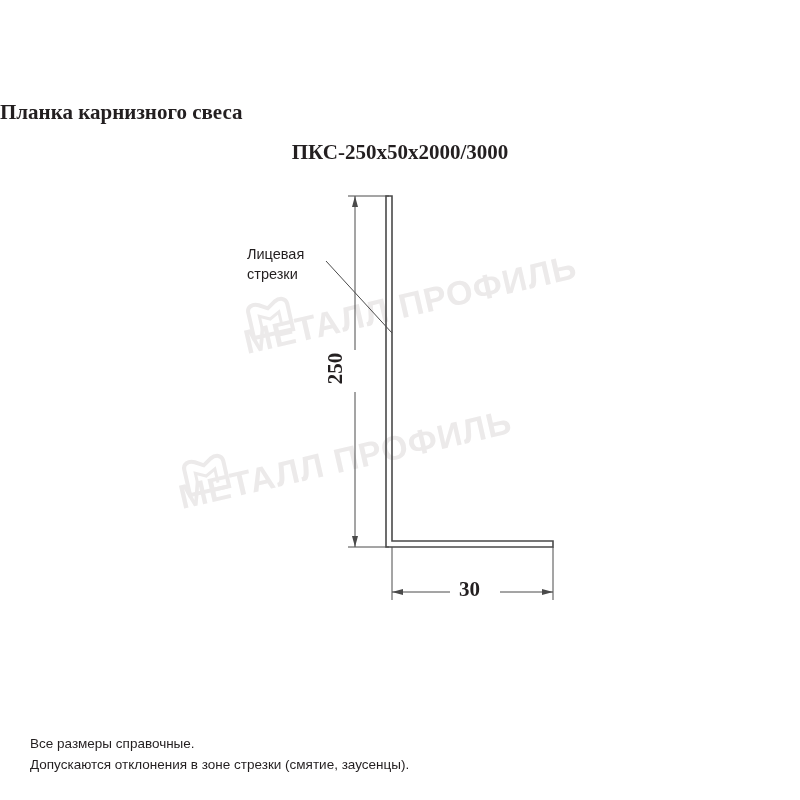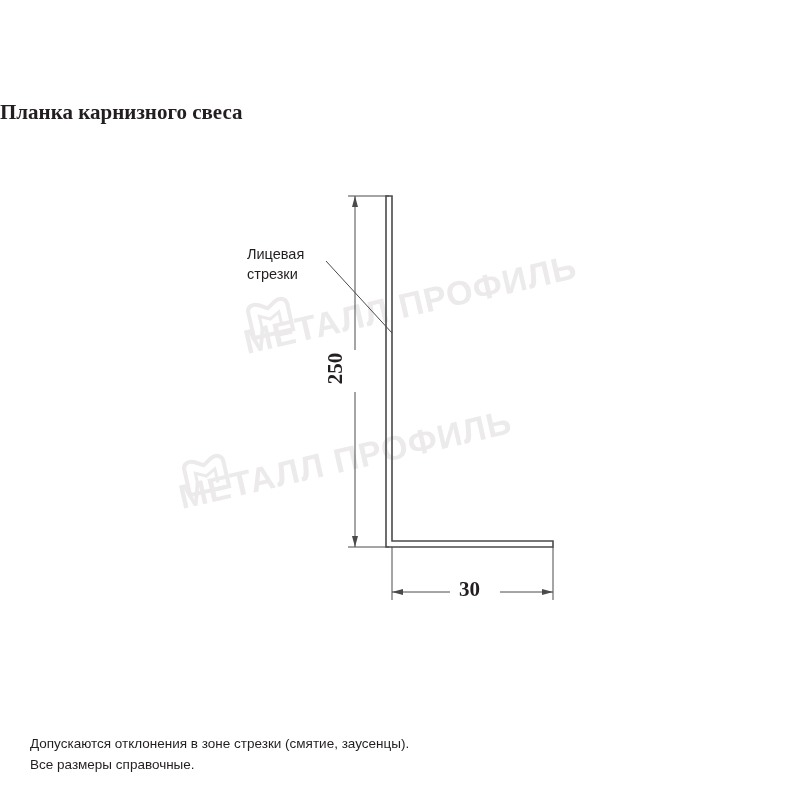--- a/index.html
+++ b/index.html
@@ -122,20 +122,21 @@
     text-align: left;
     width: 78px;
   }
 </style>
 </head>
 <body>
 
 <div class="page">
 
   <div class="subtitle">Планка карнизного свеса</div>
+  <div class="code">ПКС-250x50x2000/3000</div>
 
   <div class="watermarks">
     <svg class="wm-logo" style="left:244px; top:292px;" width="70" height="50" viewBox="0 0 70 50">
       <path d="M6 40 L6 14 C6 8 12 6 18 9 L26 14 L34 9 C40 6 46 8 46 14 L46 40 Z" fill="none" stroke="#eceaea" stroke-width="4"></path>
       <path d="M16 34 L16 20 L26 25 L36 20 L36 34" fill="none" stroke="#eceaea" stroke-width="3"></path>
     </svg>
     <div class="wm wm-1">МЕТАЛЛ ПРОФИЛЬ</div>
 
     <svg class="wm-logo" style="left:180px; top:449px;" width="70" height="50" viewBox="0 0 70 50">
       <path d="M6 40 L6 14 C6 8 12 6 18 9 L26 14 L34 9 C40 6 46 8 46 14 L46 40 Z" fill="none" stroke="#eceaea" stroke-width="4"></path>
@@ -175,17 +176,17 @@
 
   <div class="callout">
     <div>Лицевая</div>
     <div>стрезки</div>
   </div>
 
   <div class="dim-label dim-250">250</div>
   <div class="dim-label dim-50">30</div>
 
   <div class="notes">
+    <div>Все размеры справочные.</div>
     <div>Допускаются отклонения в зоне стрезки (смятие, заусенцы).</div>
-    <div>Все размеры справочные.</div>
   </div>
 
 </div>
 
 </body></html>

